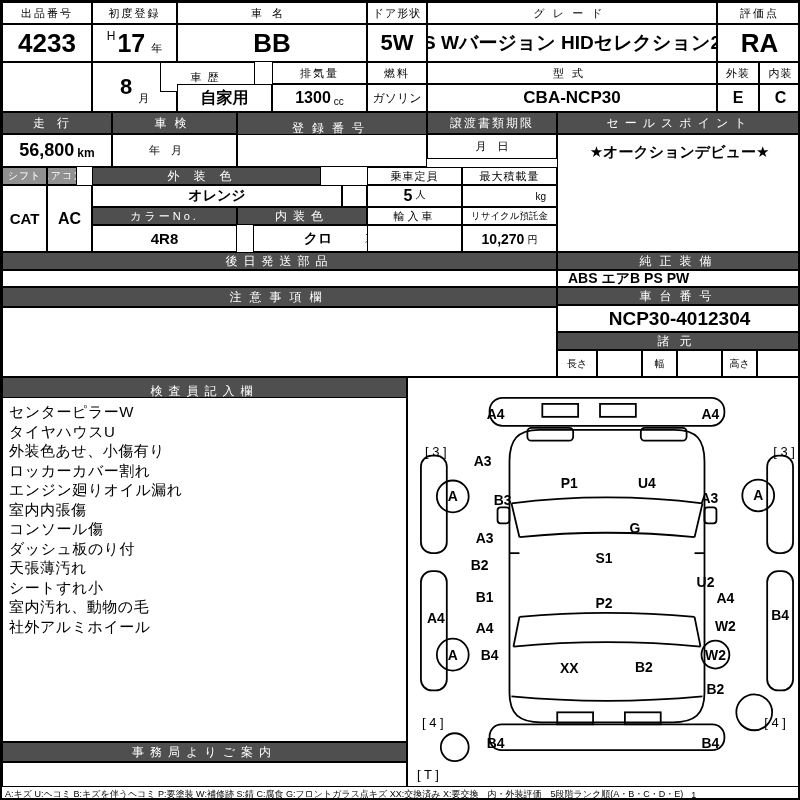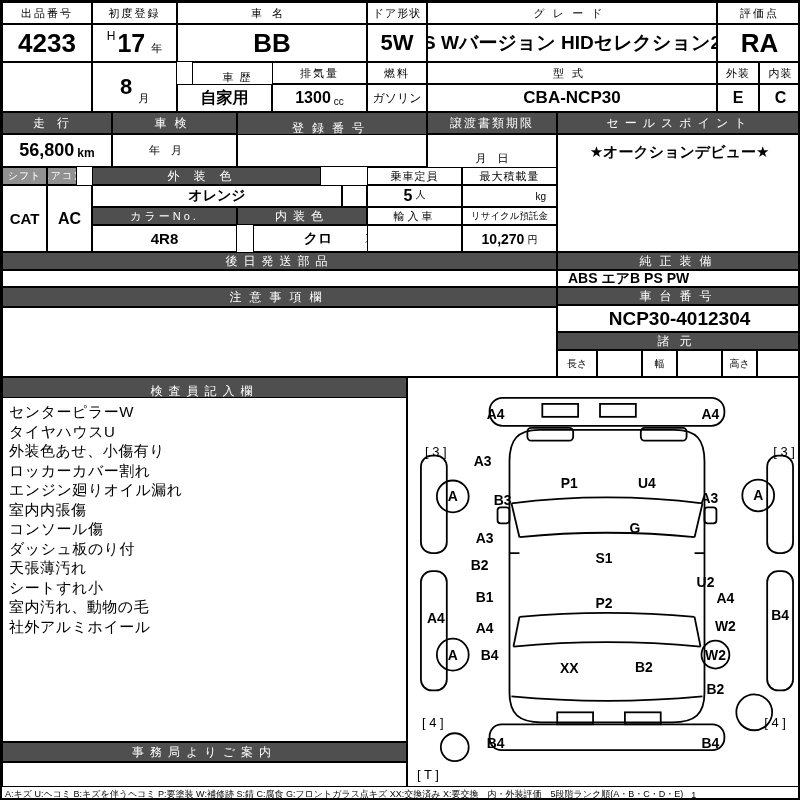--- a/index.html
+++ b/index.html
@@ -47,21 +47,21 @@
 
   <div class="c hd" style="left:365px;top:0;width:60px;height:22px;letter-spacing:1px">ドア形状</div>
   <div class="c b" style="left:365px;top:22px;width:60px;height:38px;font-size:22px">5W</div>
 
   <div class="c hd" style="left:425px;top:0;width:290px;height:22px;letter-spacing:8px">グレード</div>
   <div class="c b" style="left:425px;top:22px;width:290px;height:38px;font-size:19px">S Wバージョン HIDセレクション2</div>
 
   <div class="c hd" style="left:715px;top:0;width:85px;height:22px">評価点</div>
   <div class="c b" style="left:715px;top:22px;width:85px;height:38px;font-size:26px">RA</div>
 
-  <div class="c hd" style="left:190px;top:60px;width:95px;height:30px;letter-spacing:6px">車歴</div>
+  <div class="c hd" style="left:158px;top:60px;width:95px;height:30px;letter-spacing:6px">車歴</div>
   <div class="c b" style="left:175px;top:82px;width:95px;height:28px;font-size:16px">自家用</div>
 
   <div class="c hd" style="left:270px;top:60px;width:95px;height:22px">排気量</div>
   <div class="c" style="left:270px;top:82px;width:95px;height:28px">
     <span class="b" style="font-size:16px">1300</span>
     <span class="u">cc</span>
   </div>
 
   <div class="c hd" style="left:365px;top:60px;width:60px;height:22px">燃料</div>
   <div class="c" style="left:365px;top:82px;width:60px;height:28px;font-size:12px">ガソリン</div>
@@ -80,21 +80,21 @@
     <span class="b" style="font-size:12px;margin-left:3px;align-self:flex-end;margin-bottom:6px">km</span>
   </div>
 
   <div class="c dk" style="left:110px;top:110px;width:125px;height:22px;letter-spacing:8px">車検</div>
   <div class="c" style="left:110px;top:132px;width:125px;height:33px;font-size:11px;justify-content:flex-start;padding-left:36px">年　月</div>
 
   <div class="c dk" style="left:235px;top:110px;width:190px;height:33px;letter-spacing:8px">登録番号</div>
   <div class="c" style="left:235px;top:132px;width:190px;height:33px"></div>
 
   <div class="c dk" style="left:425px;top:110px;width:130px;height:22px;letter-spacing:2px">譲渡書類期限</div>
-  <div class="c" style="left:425px;top:132px;width:130px;height:49px;font-size:11px">月　日</div>
+  <div class="c" style="left:425px;top:132px;width:130px;height:25px;font-size:11px">月　日</div>
 
   <div class="c dk" style="left:555px;top:110px;width:245px;height:22px;letter-spacing:6px">セールスポイント</div>
   <div class="c b" style="left:555px;top:132px;width:245px;height:118px;font-size:15px;align-items:flex-start;padding-top:8px">★オークションデビュー★</div>
 
   <div class="c gr" style="left:0;top:165px;width:45px;height:18px">シフト</div>
   <div class="c gr" style="left:45px;top:165px;width:30px;height:18px">エアコン</div>
   <div class="c b" style="left:0;top:183px;width:45px;height:67px;font-size:15px">CAT</div>
   <div class="c b" style="left:45px;top:183px;width:45px;height:67px;font-size:16px">AC</div>
 
   <div class="c dk" style="left:90px;top:165px;width:229px;height:18px;letter-spacing:14px">外装色</div>

